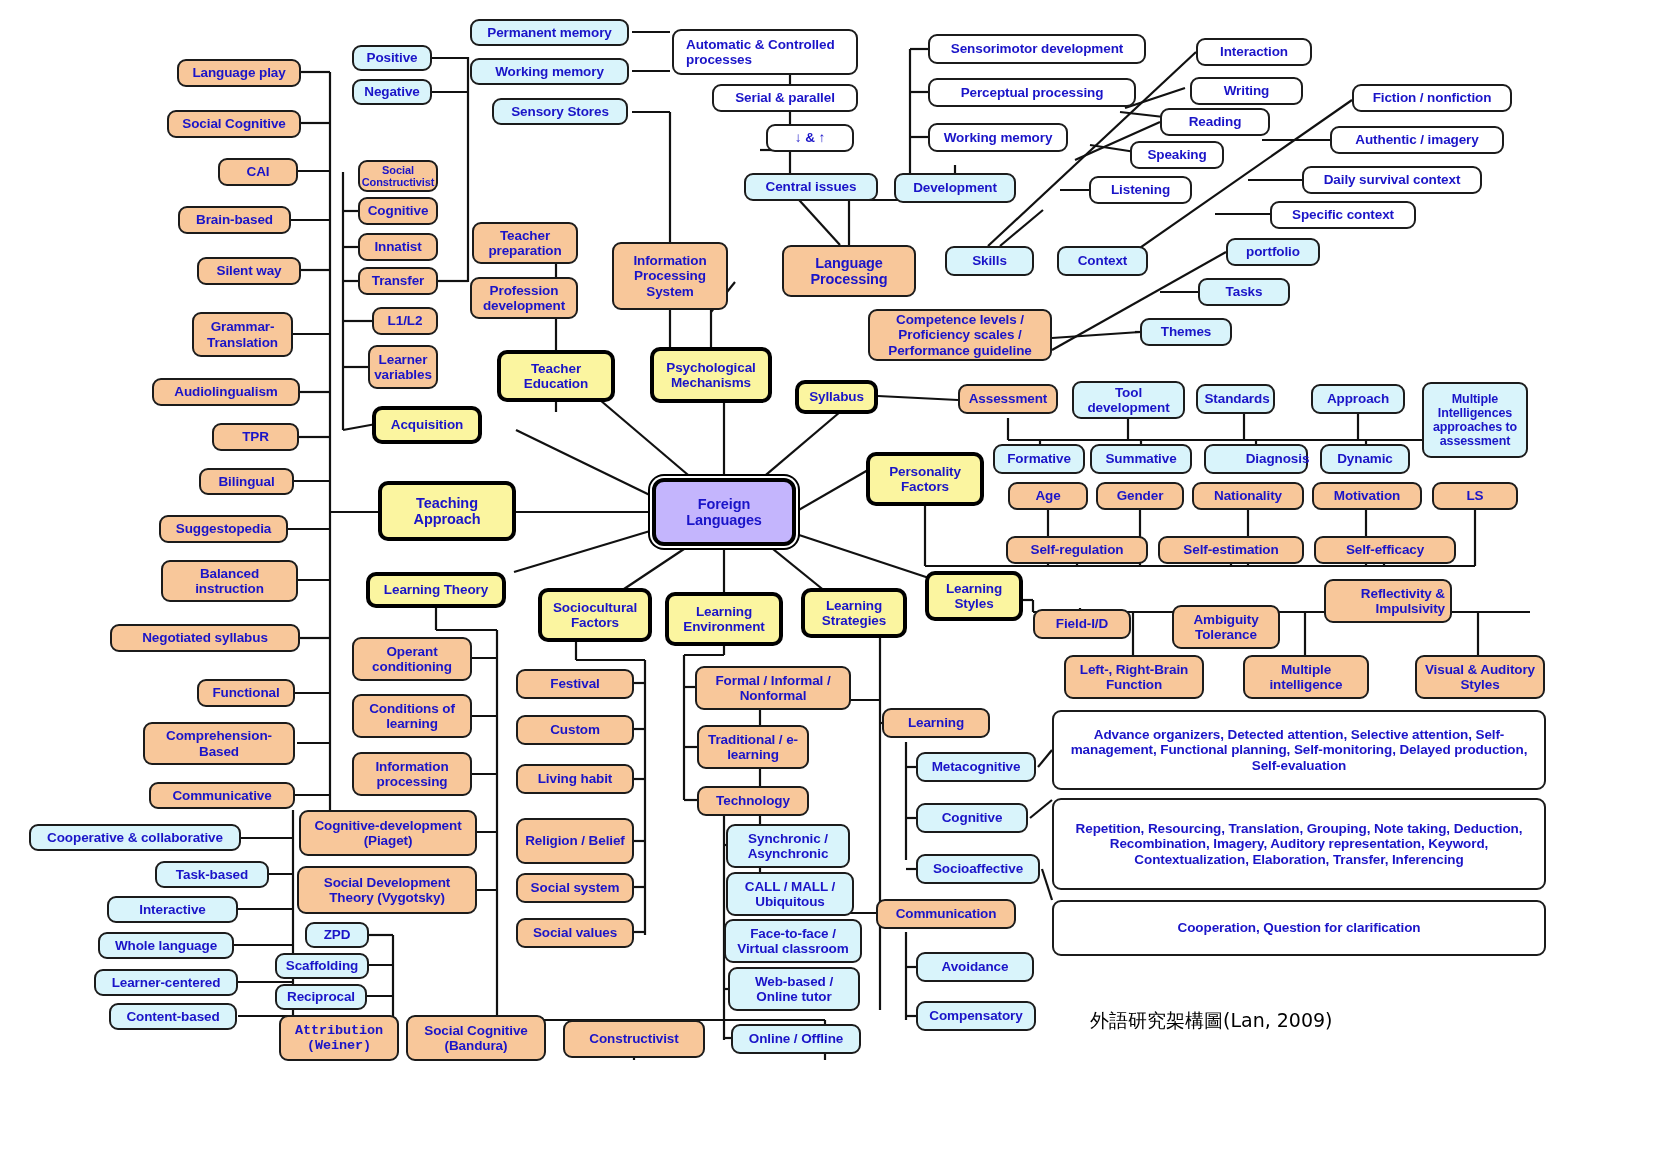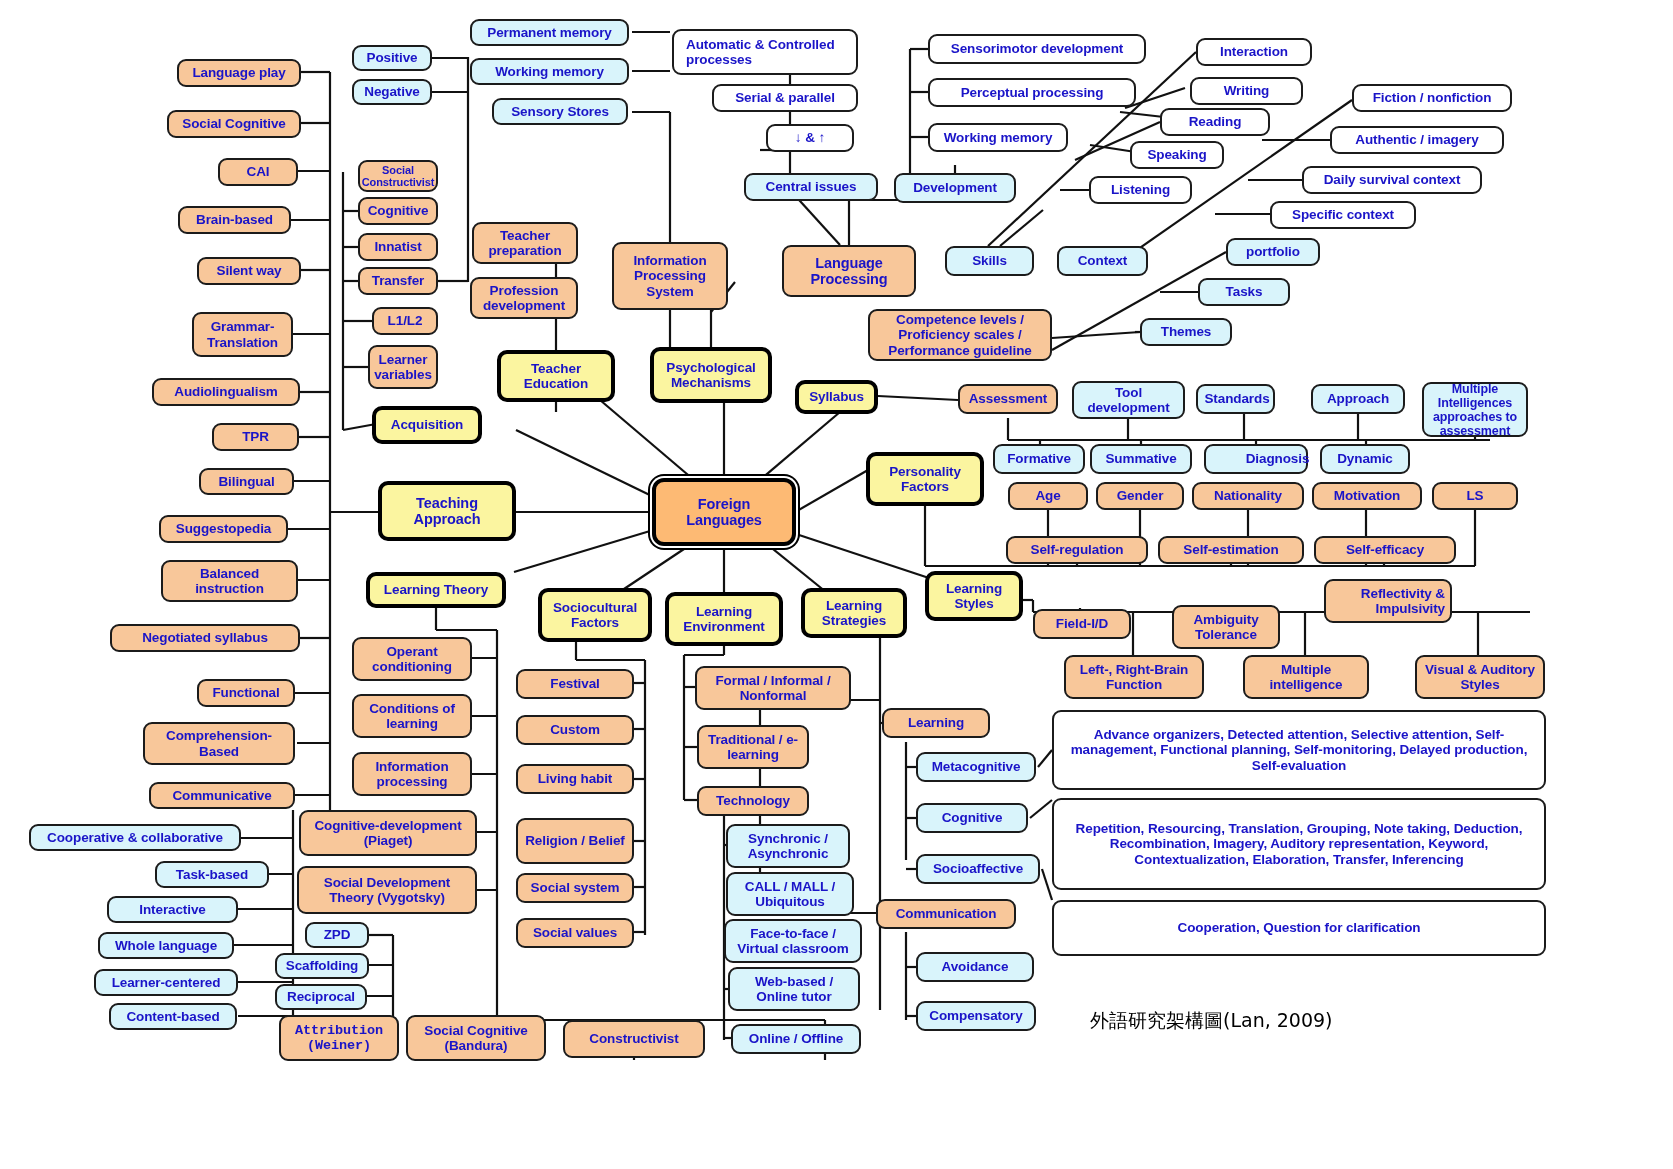--- a/index.html
+++ b/index.html
@@ -17,21 +17,21 @@
     border-radius:9px;
     line-height:1.12;
     padding:2px 5px;
     letter-spacing:-0.1px;
     z-index:3;
   }
   .blue{background:#d9f4fb;}
   .orange{background:#f8c79a;}
   .white{background:#ffffff;}
   .yellow{background:#fbf5a0;border:4px solid #000;border-radius:10px;}
-  .purple{background:#fdba74;border:4px solid #000;border-radius:12px;
+  .purple{background:#c4b5fd;border:4px solid #000;border-radius:12px;
           box-shadow:0 0 0 2px #fff, 0 0 0 4px #000;}
   .big{font-size:14.5px;}
   .md{font-size:13.5px;}
   .sm{font-size:12.5px;}
   .xs{font-size:11px;}
   .caption{position:absolute;color:#000;font-size:19px;z-index:4;
            font-family:"DejaVu Sans","Liberation Sans",sans-serif;}
 </style>
 </head>
 <body>
@@ -476,21 +476,21 @@
     </div>
   <div class="node blue md" style="left:1090px;top:444px;width:102px;height:30px;">
     <span>Summative</span>
     </div>
   <div class="node blue md" style="left:1204px;top:444px;width:104px;height:30px;padding-left:48px;">
     <span>Diagnosis</span>
     </div>
   <div class="node blue md" style="left:1320px;top:444px;width:90px;height:30px;">
     <span>Dynamic</span>
     </div>
-  <div class="node blue sm" style="left:1422px;top:382px;width:106px;height:55px;justify-content:flex-end;">
+  <div class="node blue sm" style="left:1422px;top:382px;width:106px;height:76px;justify-content:flex-end;">
     <span>Multiple Intelligences approaches to assessment</span>
     </div>
 
   <div class="node orange md" style="left:1008px;top:482px;width:80px;height:28px;">
     <span>Age</span>
     </div>
   <div class="node orange md" style="left:1096px;top:482px;width:88px;height:28px;">
     <span>Gender</span>
     </div>
   <div class="node orange md" style="left:1192px;top:482px;width:112px;height:28px;">

